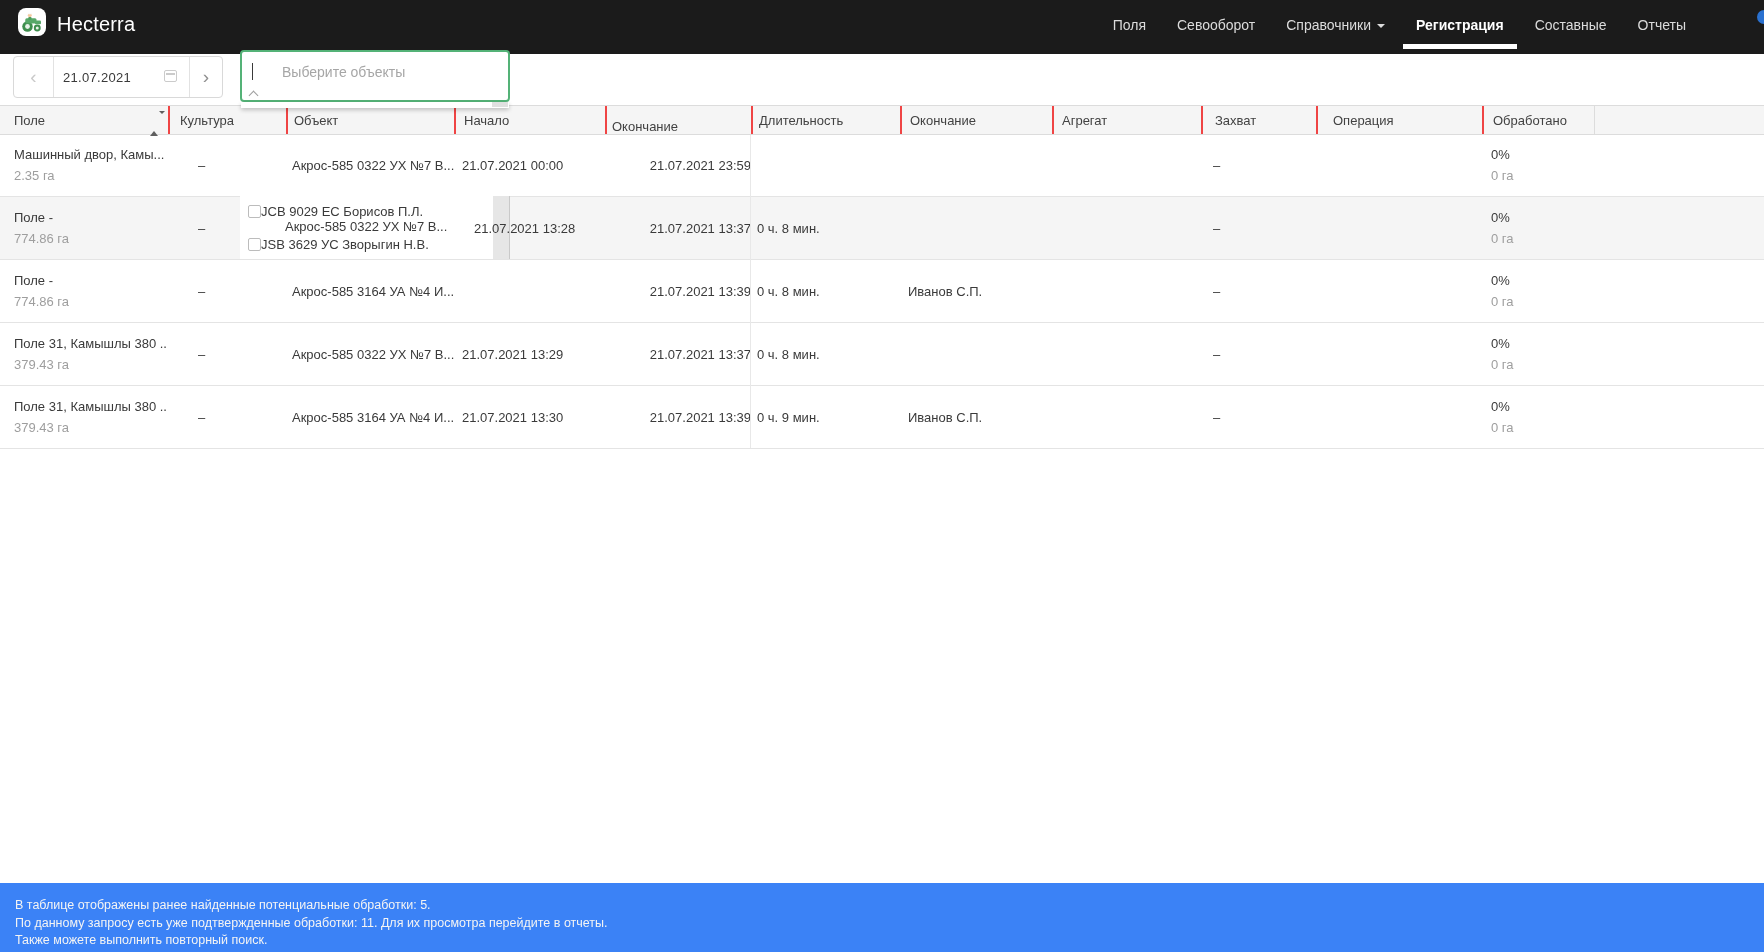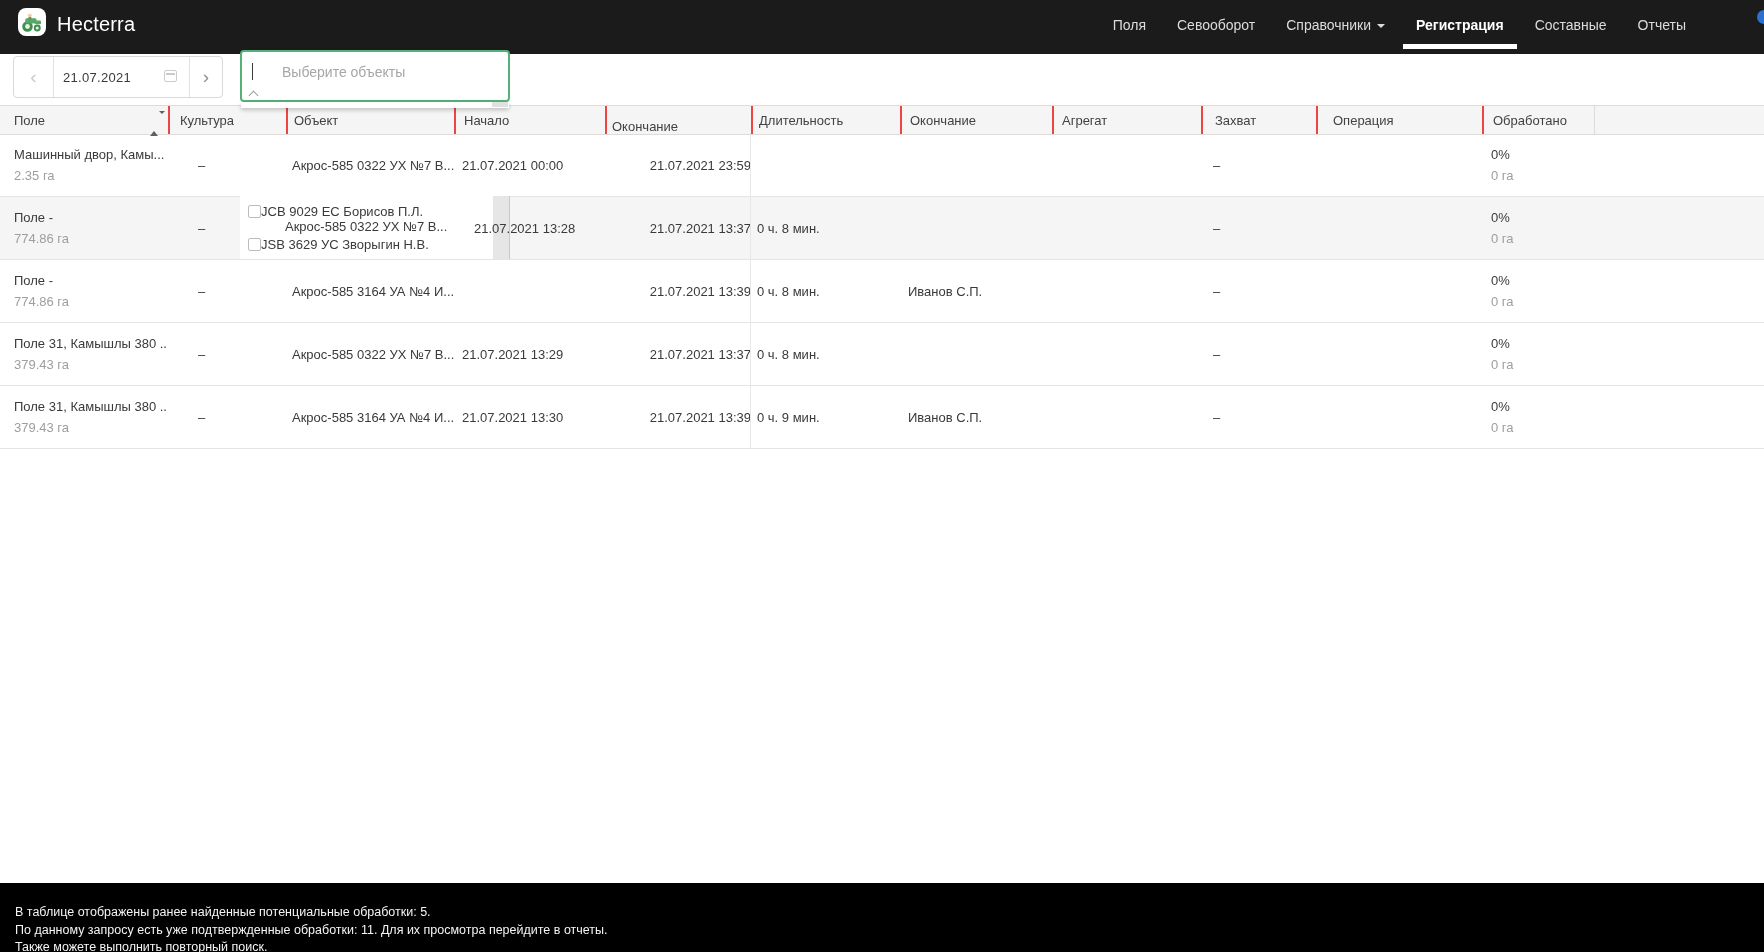--- a/index.html
+++ b/index.html
@@ -64,21 +64,21 @@
   .raise{z-index:30;margin-left:12px;}
   
   .obj-popup{position:absolute;left:240px;top:196px;width:270px;height:63px;background:#fff;border-right:1px solid #c9c9c9;box-sizing:border-box;z-index:20;}
   .obj-popup .scrollbar{position:absolute;left:253px;top:0;width:16px;height:100%;background:#e6e6e6;}
   .popup-line{position:absolute;display:flex;align-items:center;font-size:13px;color:#3a3a3a;white-space:nowrap;}
   .cbx{width:13px;height:13px;border:1px solid #bcbcbc;border-radius:2px;background:#fff;box-sizing:border-box;flex:0 0 auto;}
   .pl1{left:8px;top:8px;}
   .pl2{left:45px;top:23px;}
   .pl3{left:8px;top:41px;}
   
-  .footer{position:absolute;left:0;top:883px;width:1764px;height:69px;background:#000000;box-sizing:border-box;padding:21px 0 0 15px;}
+  .footer{position:absolute;left:0;top:883px;width:1764px;height:69px;background:#3b82f6;box-sizing:border-box;padding:14px 0 0 15px;}
   .footer div{color:#f4f4f4;font-size:12.5px;line-height:17.5px;}
   
   .tsvg{width:24px;height:24px;display:block;}
 </style>
 </head>
 <body>
 
 <div class="appbar">
   <div class="logo-badge">
     <svg class="tsvg" viewBox="0 0 32 32">

